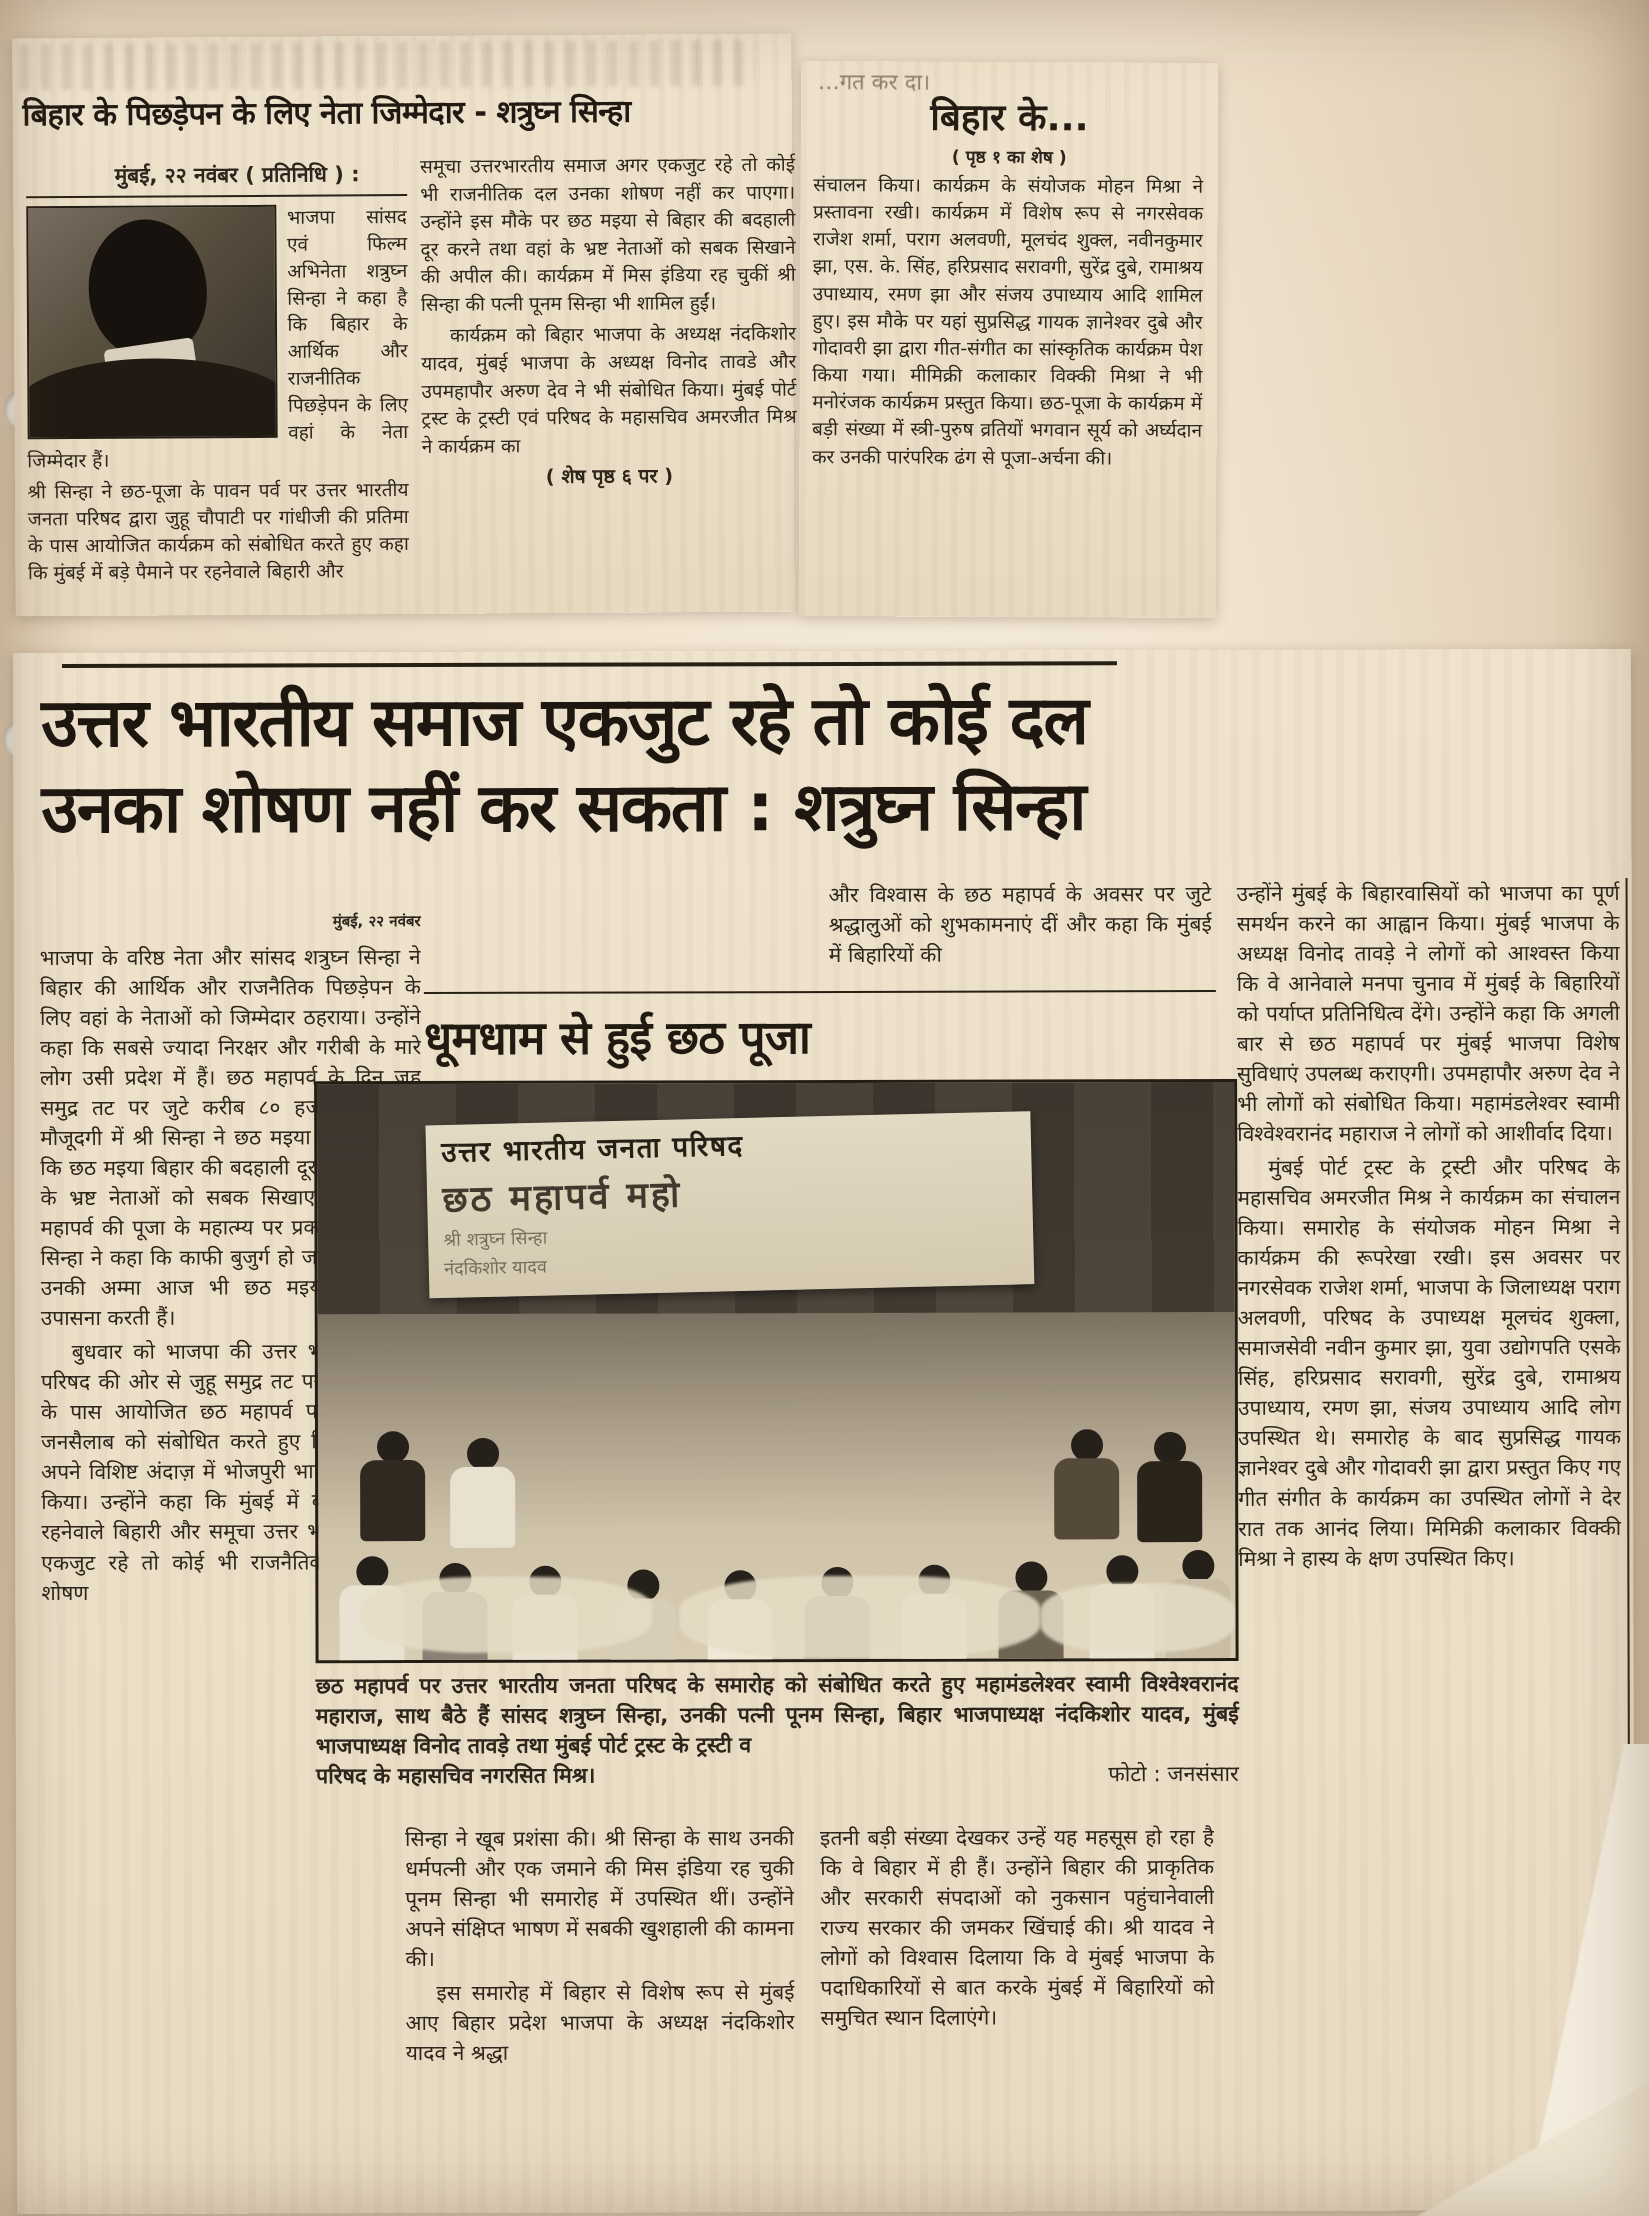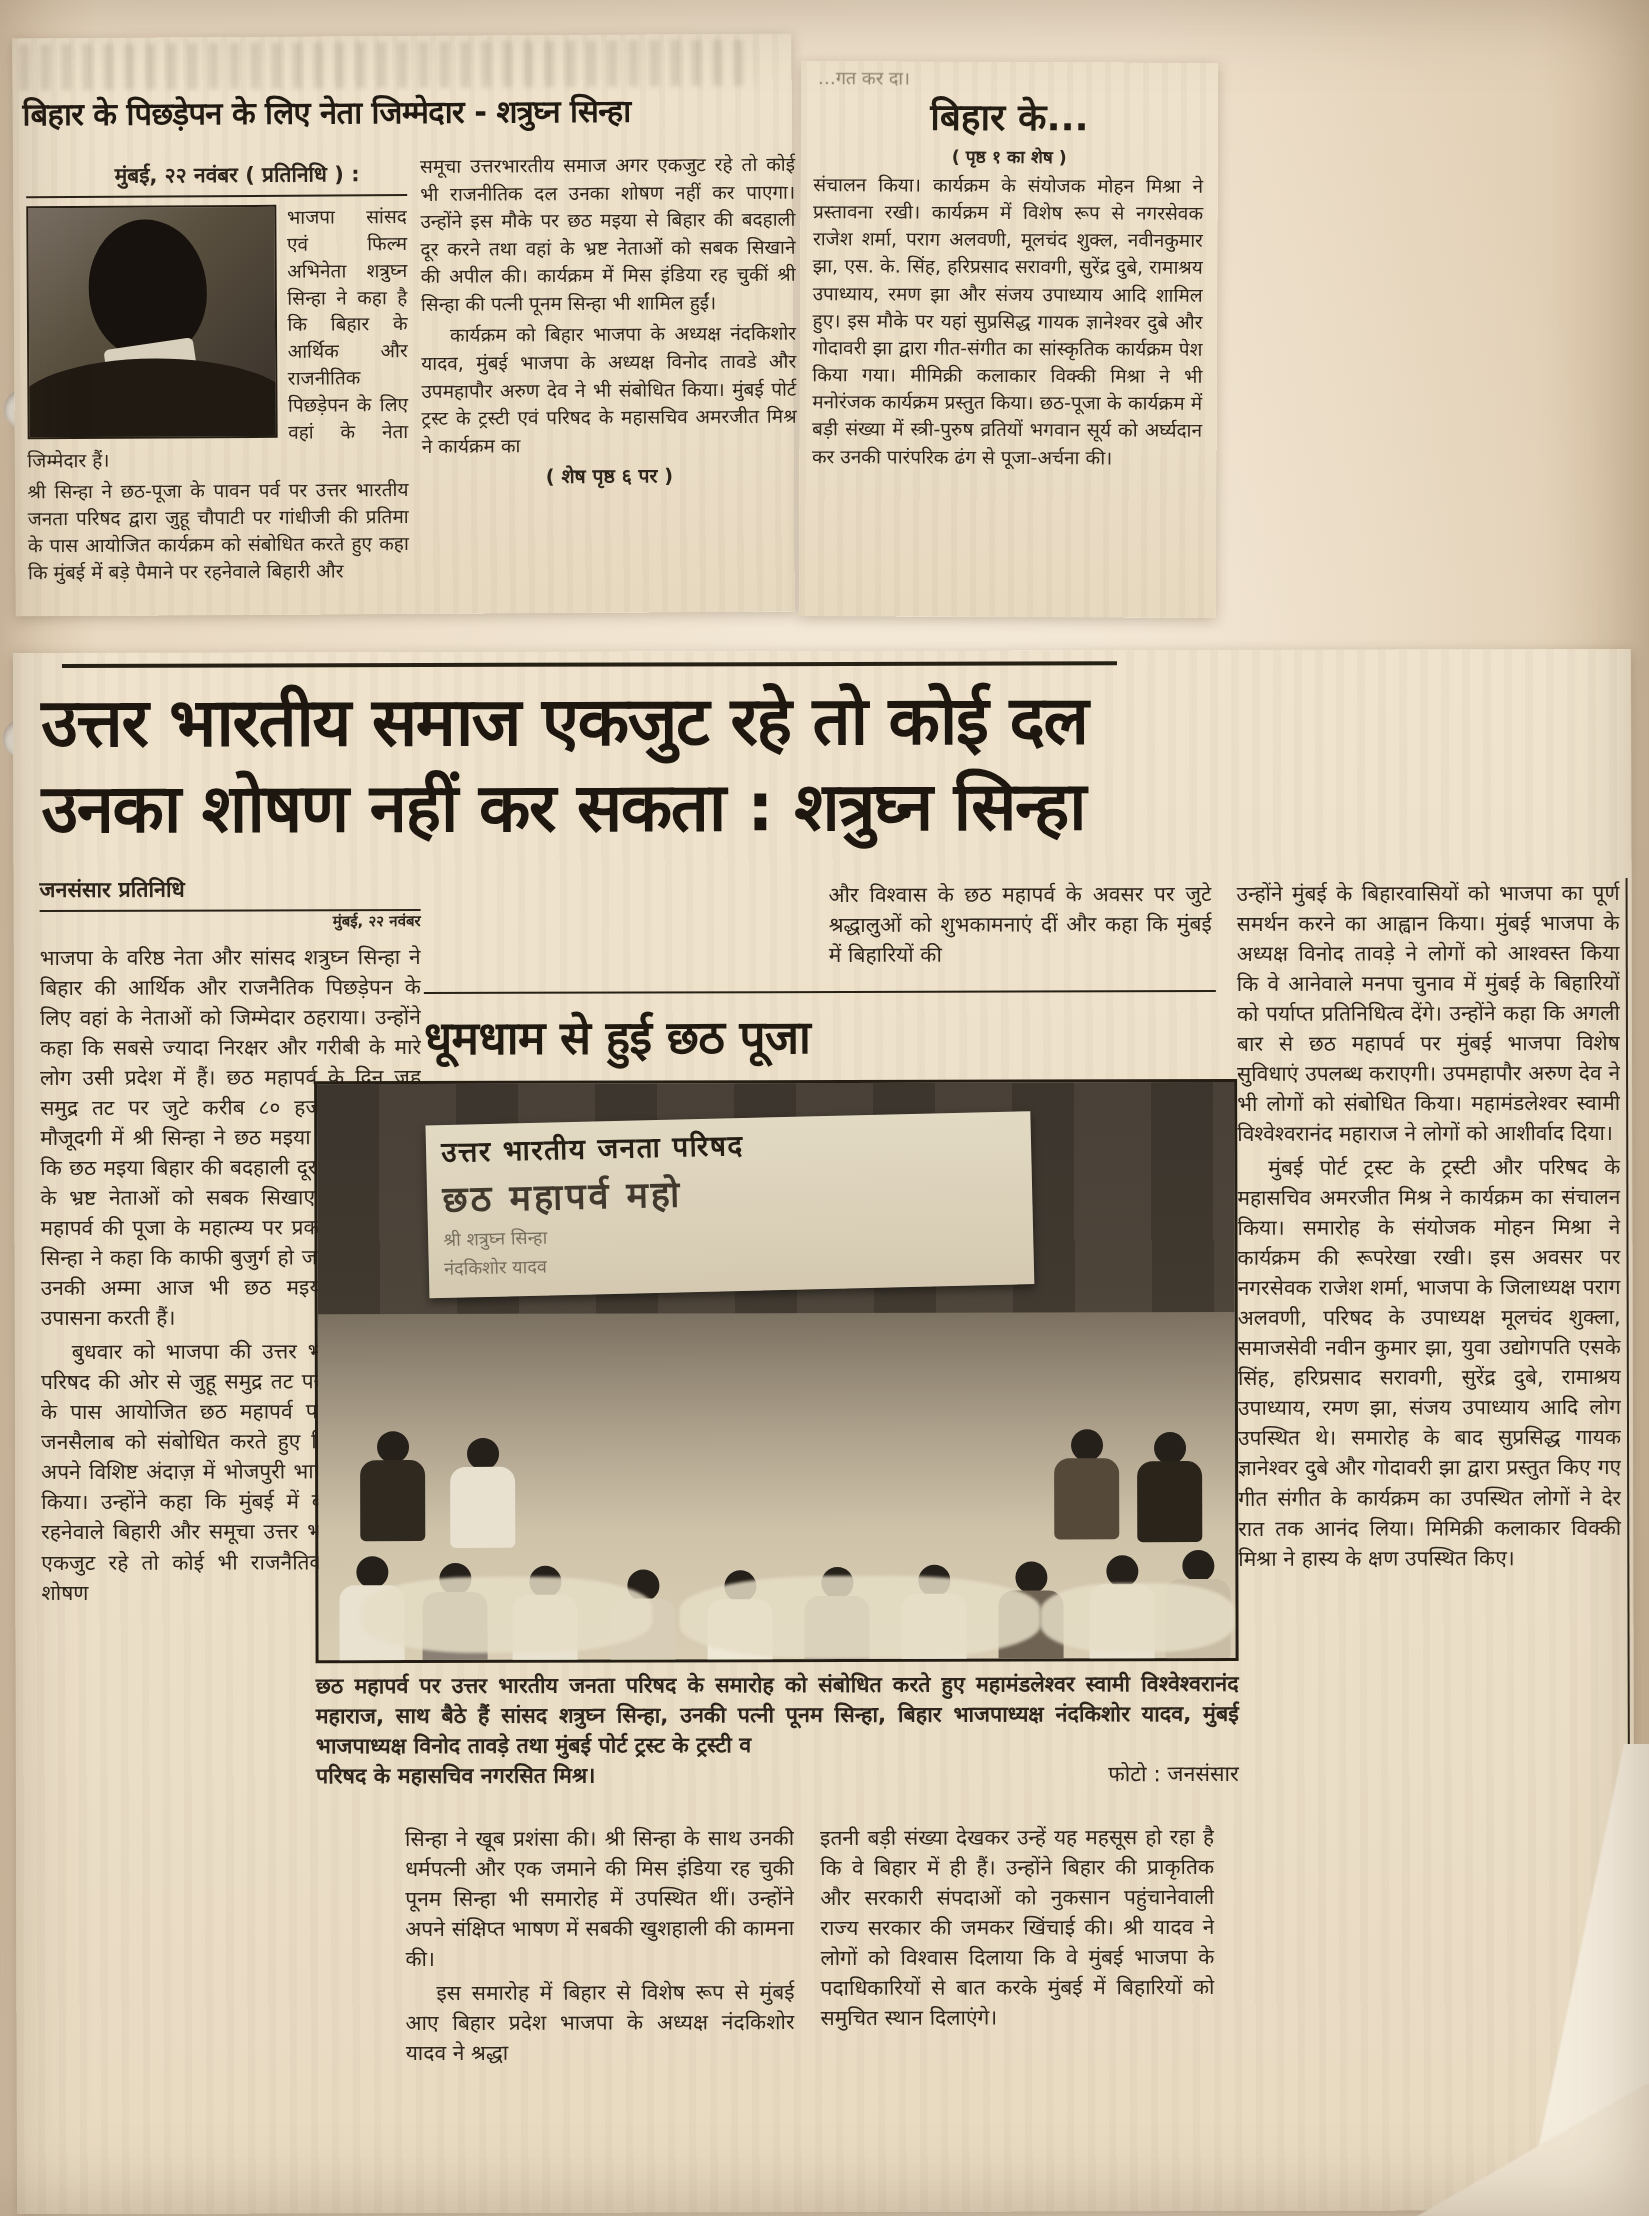--- a/index.html
+++ b/index.html
@@ -51,21 +51,21 @@
     background:#d8d0bd;transform:rotate(-8deg);border-radius:5.6px;}
   .portrait .shoulders{position:absolute;left:-14px;top:151px;width:278px;height:97px;
     background:#201a13;border-radius:50% 50% 0 0;}
   .cl-col1 .body{font-size:19px;line-height:1.42;padding-top:7px;}
   .cl-col2{position:absolute;left:407px;top:117px;width:375px;font-size:19px;line-height:1.45;}
   .cl-col2 p.indent{text-indent:29px;}
   .cl-cont{font-size:19.4px;font-weight:bold;text-align:center;margin-top:4.2px;}
 
   
   .clip-right{left:800px;top:62px;width:417px;height:555px;transform:rotate(.25deg);}
-  .cr-frag{position:absolute;left:16.7px;top:4.2px;font-size:18px;color:#6d5f4d;opacity:.75;
+  .cr-frag{position:absolute;left:16.7px;top:4.2px;font-size:22px;color:#6d5f4d;opacity:.75;
     filter:blur(0.3px);}
   .cr-headline{position:absolute;left:0;top:28px;width:100%;text-align:center;
     font-size:37px;font-weight:bold;color:#241d13;}
   .cr-subhead{position:absolute;left:0;top:82px;width:100%;text-align:center;
     font-size:17.4px;font-weight:bold;}
   .cr-body{position:absolute;left:12.5px;top:110px;width:390px;font-size:19px;line-height:1.43;}
 
   
   .clip-main{left:15.3px;top:651px;width:1618px;height:1561px;transform:rotate(-.15deg);
     background:
@@ -157,21 +157,20 @@
     <div class="cr-body jtext">संचालन किया। कार्यक्रम के संयोजक मोहन मिश्रा ने प्रस्तावना रखी। कार्यक्रम में विशेष रूप से नगरसेवक राजेश शर्मा, पराग अलवणी, मूलचंद शुक्ल, नवीनकुमार झा, एस. के. सिंह, हरिप्रसाद सरावगी, सुरेंद्र दुबे, रामाश्रय उपाध्याय, रमण झा और संजय उपाध्याय आदि शामिल हुए। इस मौके पर यहां सुप्रसिद्ध गायक ज्ञानेश्वर दुबे और गोदावरी झा द्वारा गीत-संगीत का सांस्कृतिक कार्यक्रम पेश किया गया। मीमिक्री कलाकार विक्की मिश्रा ने भी मनोरंजक कार्यक्रम प्रस्तुत किया। छठ-पूजा के कार्यक्रम में बड़ी संख्या में स्त्री-पुरुष व्रतियों भगवान सूर्य को अर्घ्यदान कर उनकी पारंपरिक ढंग से पूजा-अर्चना की।</div>
   </div>
 
   <div class="clip clip-main">
     <div class="m-toprule"></div>
     <div class="m-headline">
       <div>उत्तर भारतीय समाज एकजुट रहे तो कोई दल</div>
       <div>उनका शोषण नहीं कर सकता : शत्रुघ्न सिन्हा</div>
     </div>
 
-    <div class="m-byline">जनसंसार प्रतिनिधि</div>
     <div class="m-dateline">मुंबई, २२ नवंबर</div>
 
     <div class="m-col m-col1 jtext">
       <p>भाजपा के वरिष्ठ नेता और सांसद शत्रुघ्न सिन्हा ने बिहार की आर्थिक और राजनैतिक पिछड़ेपन के लिए वहां के नेताओं को जिम्मेदार ठहराया। उन्होंने कहा कि सबसे ज्यादा निरक्षर और गरीबी के मारे लोग उसी प्रदेश में हैं। छठ महापर्व के दिन जुहू समुद्र तट पर जुटे करीब ८० हजार लोगों की मौजूदगी में श्री सिन्हा ने छठ मइया से प्रार्थना की कि छठ मइया बिहार की बदहाली दूर करे और वहां के भ्रष्ट नेताओं को सबक सिखाए। उन्होंने छठ महापर्व की पूजा के महात्म्य पर प्रकाश डाला। श्री सिन्हा ने कहा कि काफी बुजुर्ग हो जाने के बावजूद उनकी अम्मा आज भी छठ मइया की कठोर उपासना करती हैं।</p>
       <p class="indent">बुधवार को भाजपा की उत्तर भारतीय जनता परिषद की ओर से जुहू समुद्र तट पर गांधी प्रतिमा के पास आयोजित छठ महापर्व पर उमड़े भारी जनसैलाब को संबोधित करते हुए बिहारी बाबू ने अपने विशिष्ट अंदाज़ में भोजपुरी भाषा का उपयोग किया। उन्होंने कहा कि मुंबई में बड़े पैमाने पर रहनेवाले बिहारी और समूचा उत्तर भारतीय समाज एकजुट रहे तो कोई भी राजनैतिक दल उनका शोषण</p>
     </div>
 
     <div class="m-col m-col3top jtext">और विश्वास के छठ महापर्व के अवसर पर जुटे श्रद्धालुओं को शुभकामनाएं दीं और कहा कि मुंबई में बिहारियों की</div>
 
     <div class="m-subhead">धूमधाम से हुई छठ पूजा</div>

